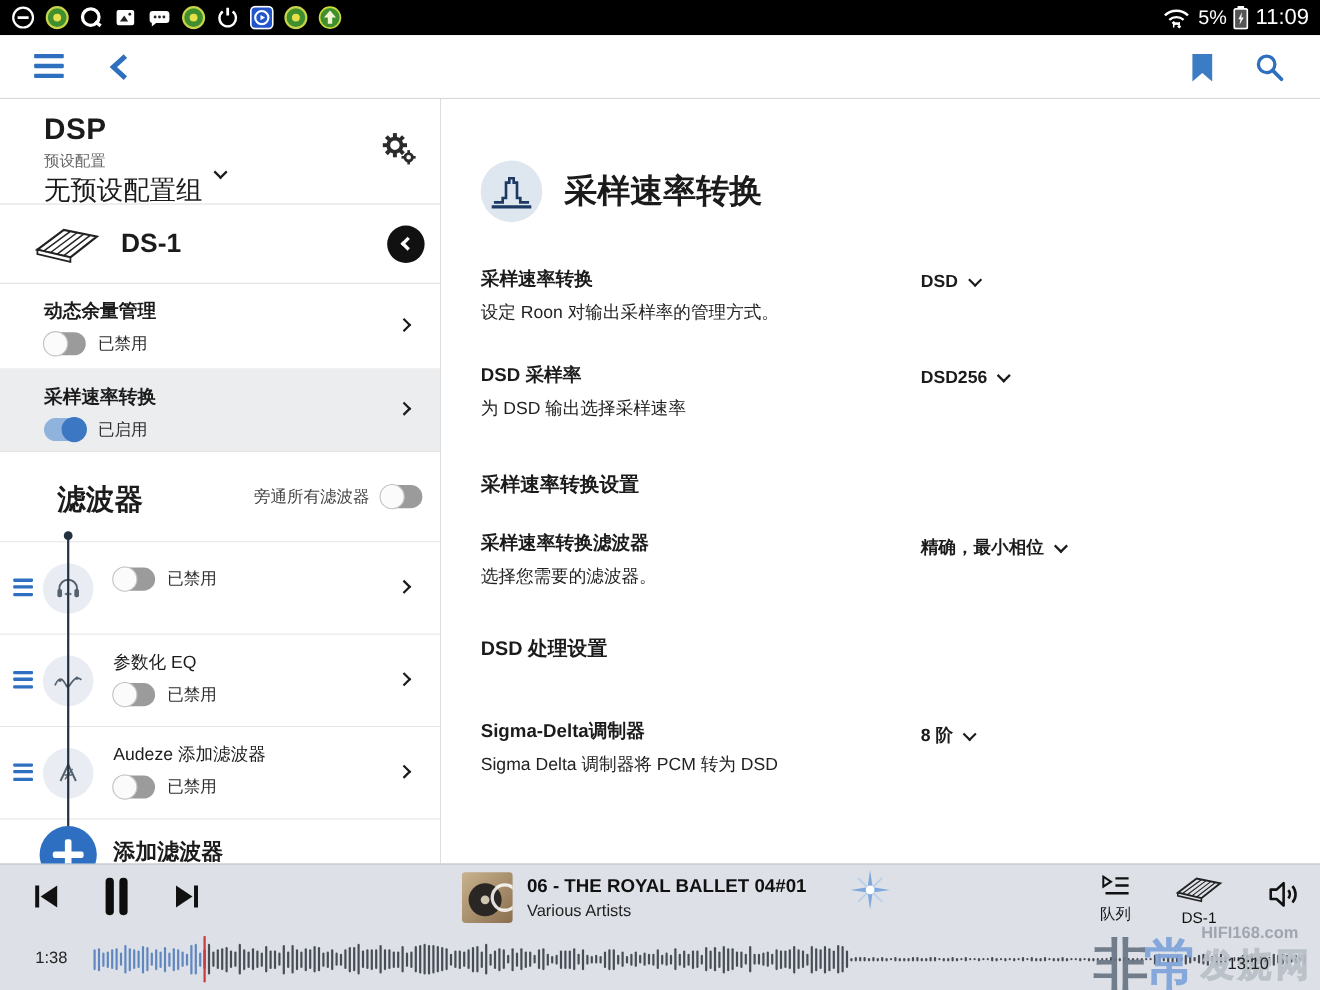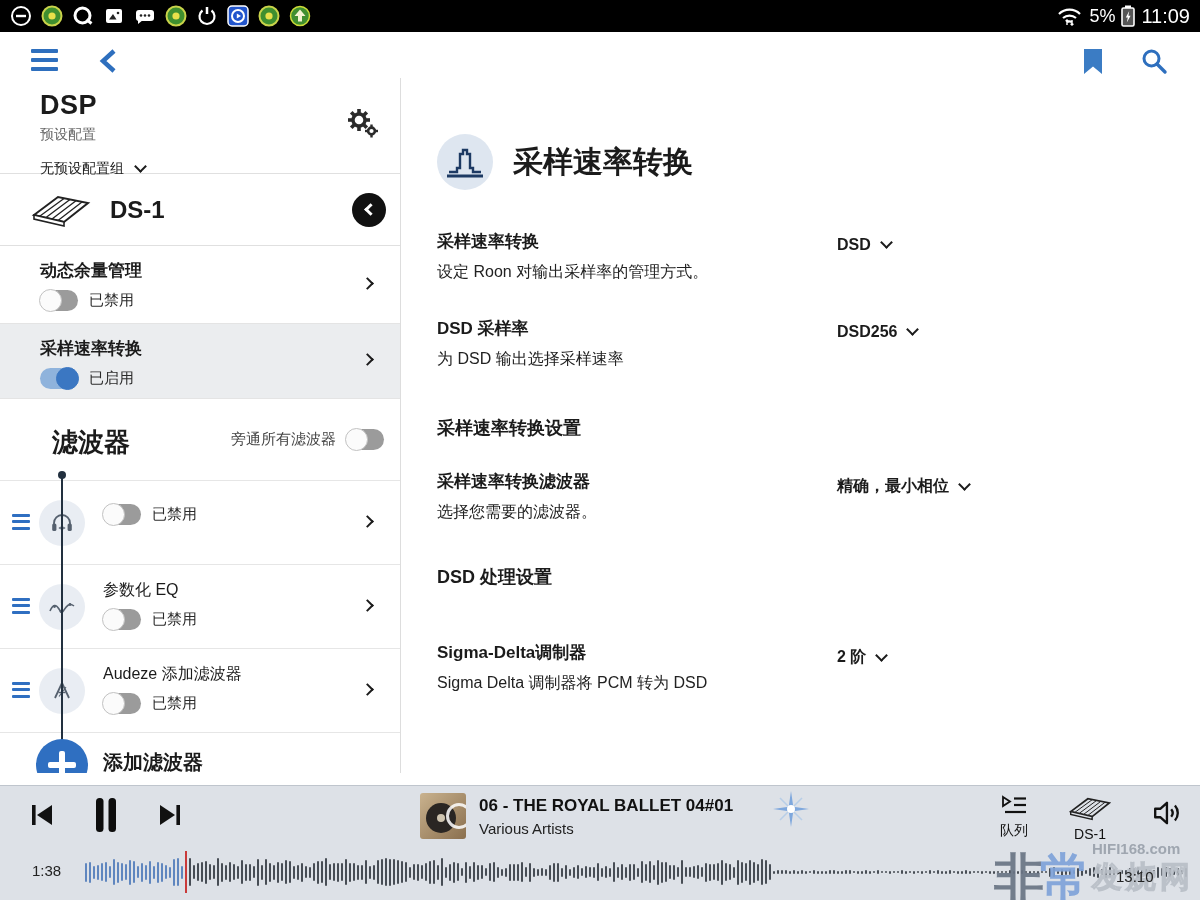--- a/index.html
+++ b/index.html
@@ -17,30 +17,30 @@
 
   
   .toolbar { position:absolute; top:32px; left:0; right:0; height:58px; background:#fff; border-bottom:1px solid #d8d8d8; }
   .tb-ham { position:absolute; left:31px; top:17px; display:flex; flex-direction:column; gap:5px; cursor:pointer; }
   .tb-ham i { display:block; width:27px; height:4px; background:#2e6fbe; border-radius:1px; }
   .tb-back { position:absolute; left:96px; top:15px; }
   .tb-bookmark { position:absolute; right:96px; top:16px; }
   .tb-search { position:absolute; right:32px; top:16px; }
 
   
-  .bodyarea { position:absolute; top:78px; left:0; right:0; height:695px; }
+  .bodyarea { position:absolute; top:90px; left:0; right:0; height:695px; }
   .sidebar { position:absolute; left:0; top:0; width:401px; height:695px; background:#fff; border-right:1px solid #ddd; overflow:hidden; }
   .content { position:absolute; left:401px; top:0; right:0; height:695px; background:#fff; padding:56px 40px 0 36px; overflow:hidden; }
 
   
   .dsp-head { position:relative; height:96px; padding:12px 0 0 40px; border-bottom:1px solid #e0e0e0; }
   .dsp-title { font-size:27px; font-weight:700; letter-spacing:.5px; }
   .gears { position:absolute; right:22px; top:30px; cursor:pointer; }
   .preset-label { font-size:14px; color:#666; margin-top:5px; }
-  .preset-value { font-size:14px; font-weight:500; margin-top:16px; cursor:pointer; display:flex; align-items:center; }
+  .preset-value { font-size:24px; font-weight:500; margin-top:1px; cursor:pointer; display:flex; align-items:flex-start; }
 
   .dev-row { position:relative; height:72px; border-bottom:1px solid #e0e0e0; display:flex; align-items:center; padding-left:28px; }
   .dev-name { font-size:24px; font-weight:700; margin-left:16px; }
   .collapse-btn { position:absolute; right:14px; top:50%; margin-top:-17px; width:34px; height:34px; border-radius:50%; background:#111; display:flex; align-items:center; justify-content:center; cursor:pointer; }
   .chev-l { width:9px; height:9px; border-left:3px solid #fff; border-bottom:3px solid #fff; transform:rotate(45deg); margin-left:3px; }
 
   .s-row { position:relative; height:78px; padding:13px 0 0 40px; border-bottom:1px solid #e4e4e4; cursor:pointer; }
   .s-row.selected { background:#ebedef; height:75px; }
   .s-row .t { font-size:17px; font-weight:600; }
   .state-line { margin-top:8px; display:flex; align-items:center; gap:11px; font-size:15px; color:#2b2b2b; }
@@ -436,21 +436,21 @@
       </div>
 
       <div class="m-section mb40">
         <div class="t">DSD 处理设置</div>
       </div>
 
       <div class="m-row">
         <div class="t">Sigma-Delta调制器</div>
         <div class="d">Sigma Delta 调制器将 PCM 转为 DSD</div>
         <div class="val">
-            <span>2 阶</span>
+            <span>8 阶</span>
             <span class="chev-d"></span>
           </div>
       </div>
     </main>
   </div>
 
   <div class="player">
     <div class="transport">
       <span class="tbtn">
           <svg width="24" height="24" viewBox="0 0 24 24">

